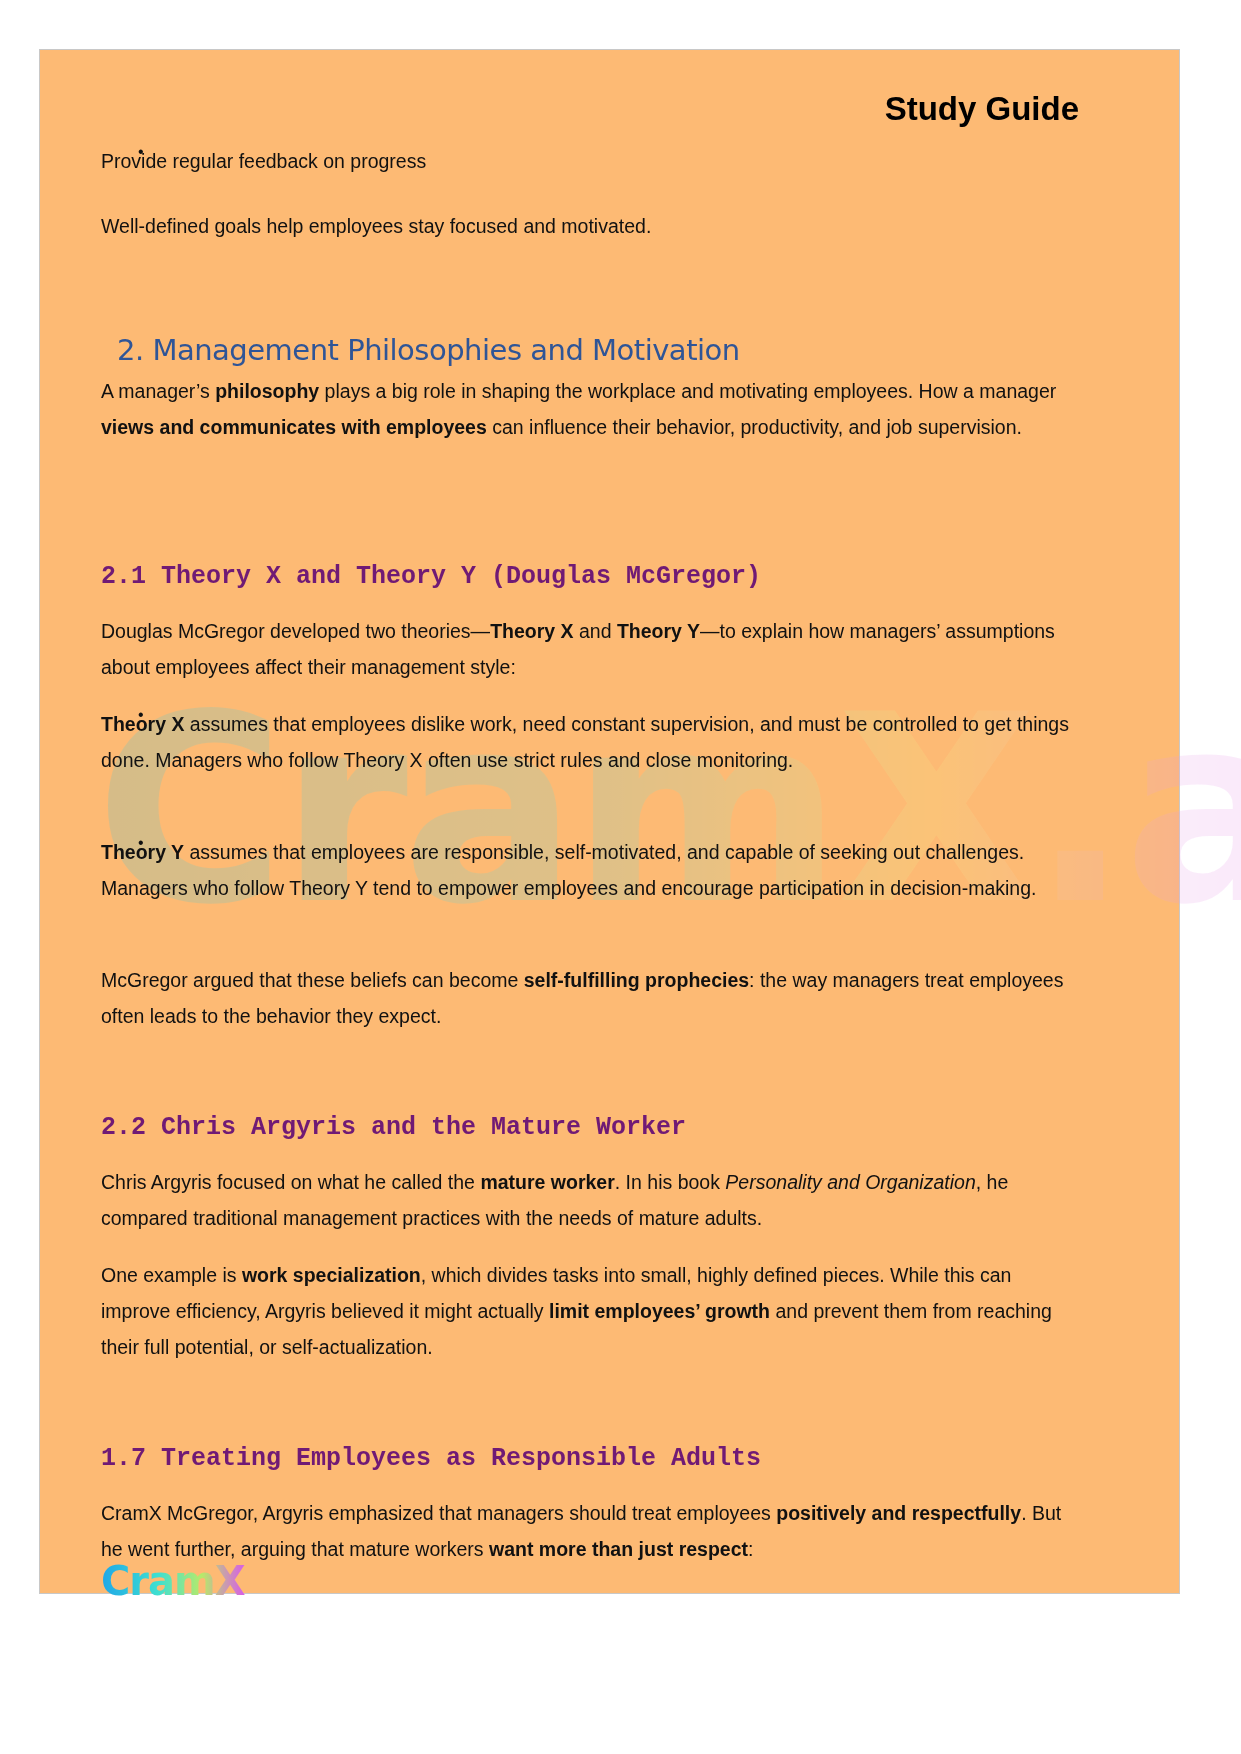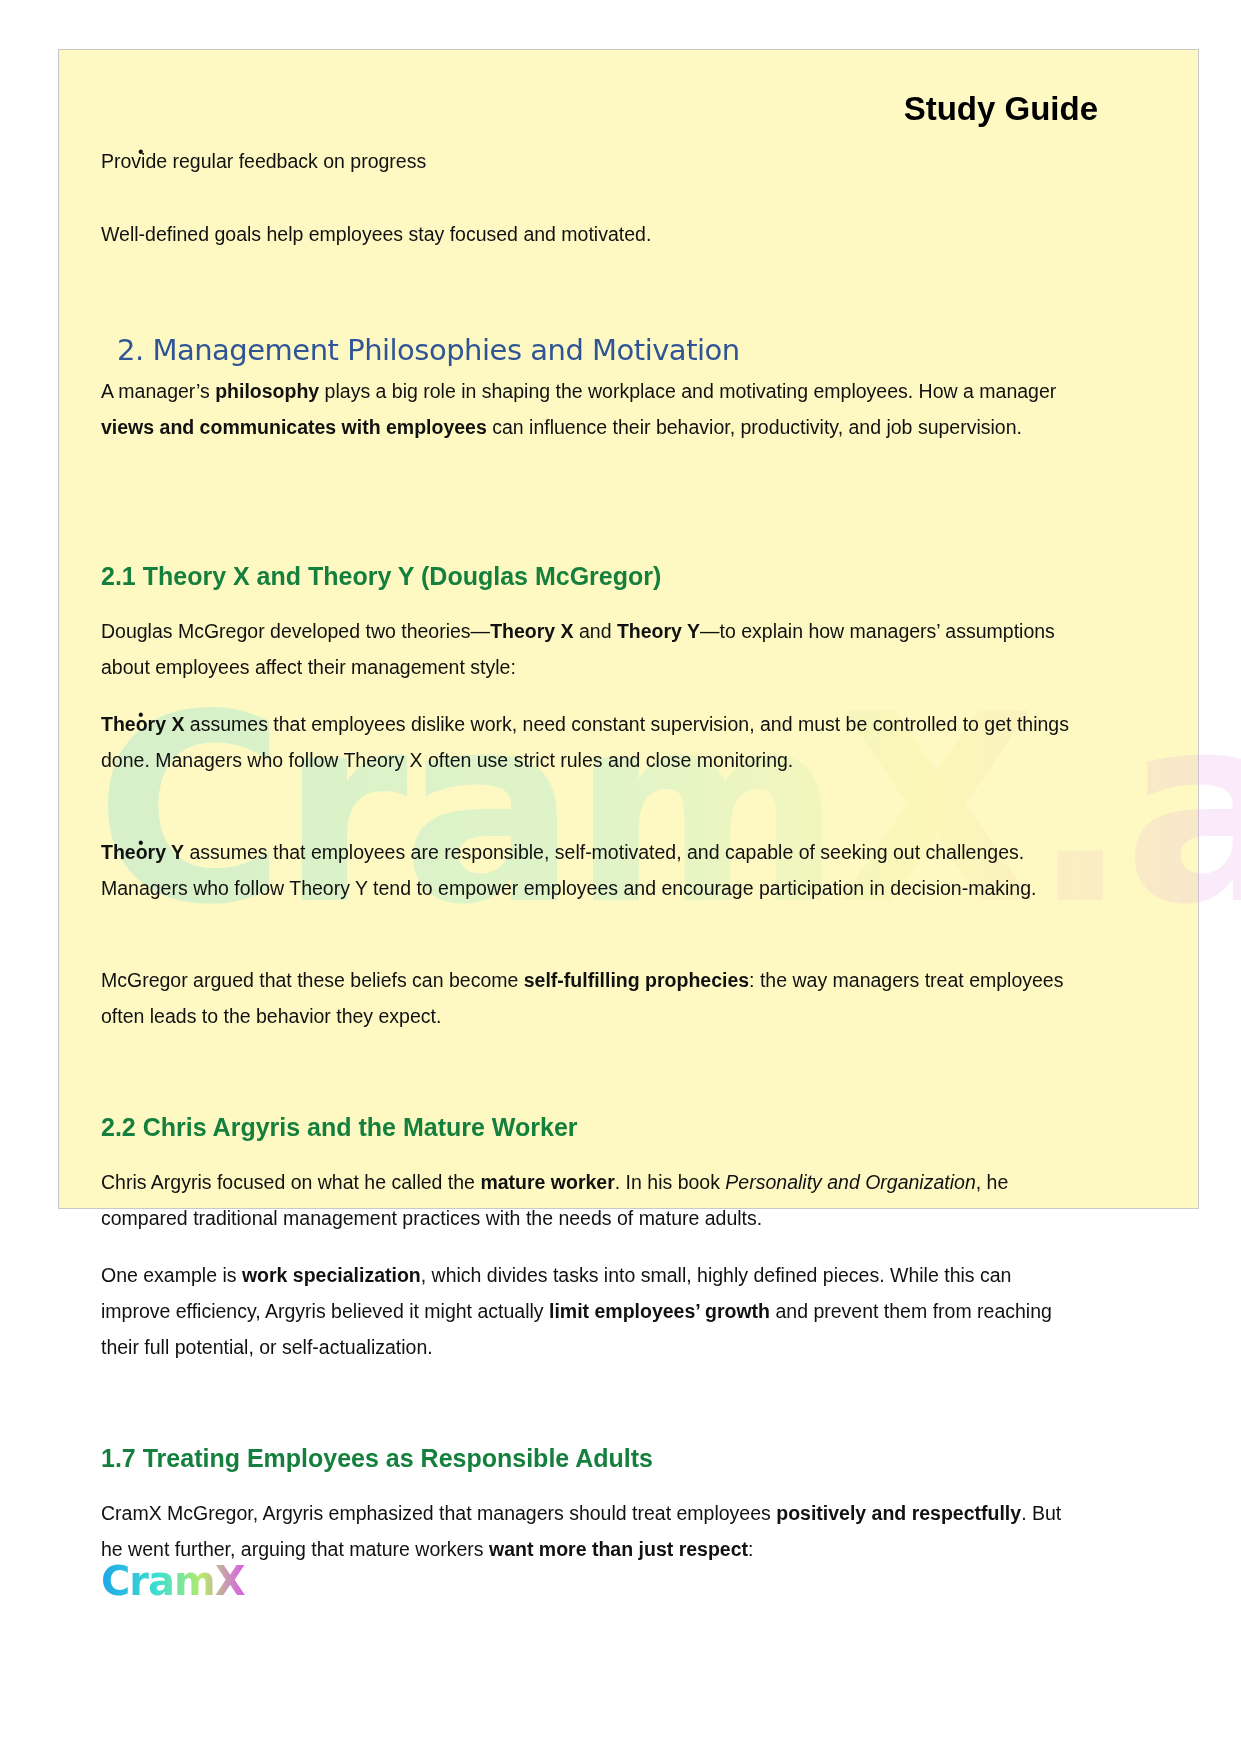--- a/index.html
+++ b/index.html
@@ -1,28 +1,28 @@
 <!DOCTYPE html>
 <html><head>
 <meta charset="utf-8">
 <style>
   html, body { margin: 0; padding: 0; background: #ffffff; }
   body { width: 1241px; height: 1754px; position: relative; overflow: hidden; font-family: "Liberation Sans", sans-serif; color: #111; }
-  .page { position: absolute; left: 58px; top: 49px; width: 1141px; height: 1160px; border: 1px solid #c8c8c8; background: #fef9c3; box-sizing: border-box; }
+  .page { position: absolute; left: 39px; top: 49px; width: 1141px; height: 1545px; border: 1px solid #c8c8c8; background: #fdba74; box-sizing: border-box; }
   .header-title { position: absolute; right: 100px; top: 40px; font-size: 33px; font-weight: bold; color: #000; }
   .watermark { position: absolute; left: 95px; top: 680px; font-size: 260px; font-weight: bold; letter-spacing: -6px; opacity: 0.18;
     background: linear-gradient(90deg, #29c9e6 0%, #5ee0e0 40%, #f4f08a 65%, #e79be8 85%, #e26ae4 100%);
     -webkit-background-clip: text; background-clip: text; color: transparent; font-family: "DejaVu Sans", sans-serif; line-height: 1; pointer-events: none; }
   .content { position: absolute; left: 101px; top: 0; width: 980px; }
   .abs { position: absolute; left: 0; width: 980px; }
   p, li { font-size: 19.5px; line-height: 36px; margin: 0; }
   .bullet { position: absolute; left: 37px; }
   .bullet-text { }
   h2 { font-family: "DejaVu Sans", sans-serif; font-weight: normal; color: #2f5597; font-size: 29px; margin: 16px; letter-spacing: -0.5px; }
-  h3 { font-family: Liberation Sans, sans-serif; font-weight: bold; color: #15803d; font-size: 25px; margin: 0; }
+  h3 { font-family: Liberation Mono, monospace; font-weight: bold; color: #701a75; font-size: 25px; margin: 0; }
   b { font-weight: bold; }
   .logo { position: absolute; left: 101px; top: 1558px; font-family: "DejaVu Sans", sans-serif; font-weight: bold; font-size: 40px; letter-spacing: -1px;
     background: linear-gradient(90deg, #1fa7e8 0%, #3fe0d0 40%, #b7ea6a 70%, #d85be8 100%);
     -webkit-background-clip: text; background-clip: text; color: transparent; }
 </style>
 </head>
 <body>
 
 <div class="page">
   <div class="header-title">Study Guide</div>
@@ -30,21 +30,21 @@
 
 <div class="watermark">CramX.ai</div>
 
 <div class="content">
 
   <div class="abs" style="top:143px;">
     <span class="bullet">•</span>
     <p class="bullet-text">Provide regular feedback on progress</p>
   </div>
 
-  <p class="abs" style="top:216px;">Well-defined goals help employees stay focused and motivated.</p>
+  <p class="abs" style="top:208px;">Well-defined goals help employees stay focused and motivated.</p>
 
   <h2 class="abs" style="top:317px;">2. Management Philosophies and Motivation</h2>
 
   <p class="abs" style="top:373px;">
     <span>A manager’s </span><b>philosophy</b><span> plays a big role in shaping the workplace and motivating employees. How a manager </span><b>views and communicates with employees</b><span> can influence their behavior, productivity, and job supervision.</span>
   </p>
 
   <h3 class="abs" style="top:562px;">2.1 Theory X and Theory Y (Douglas McGregor)</h3>
 
   <p class="abs" style="top:613px;">

